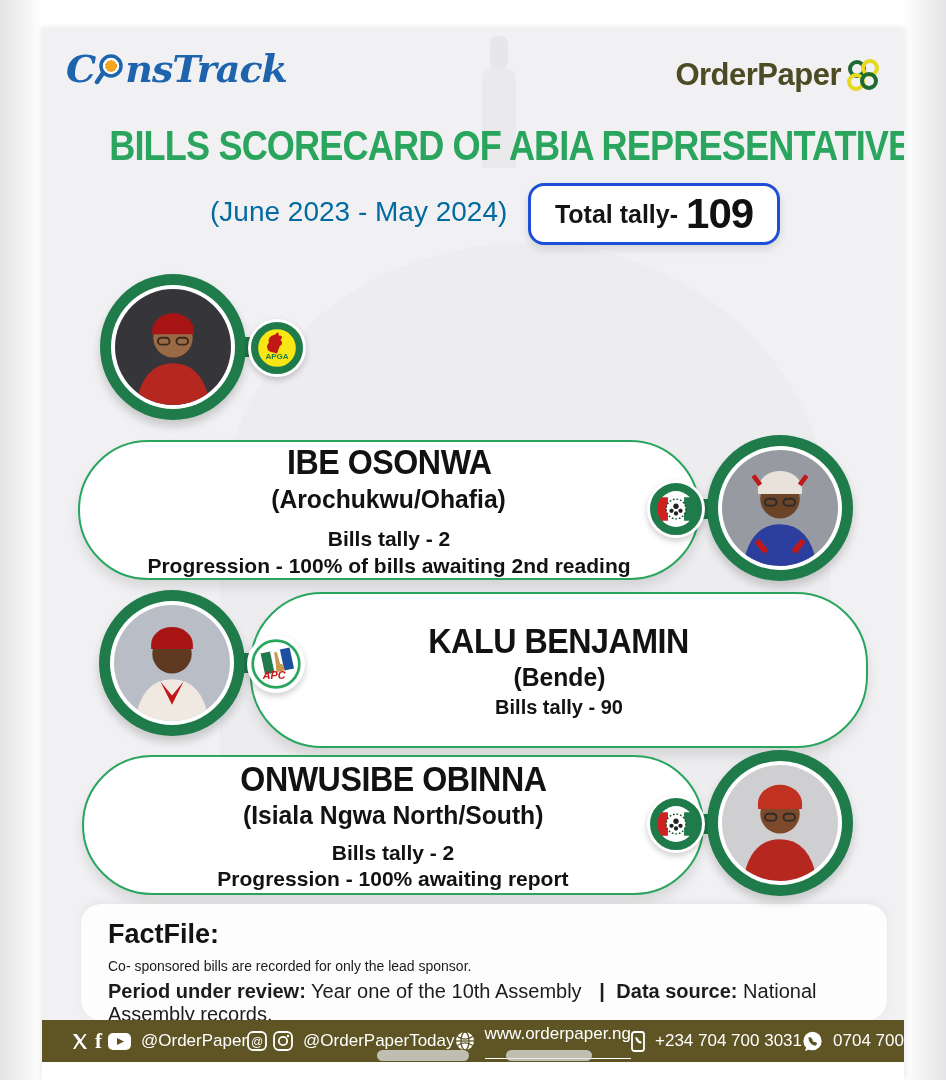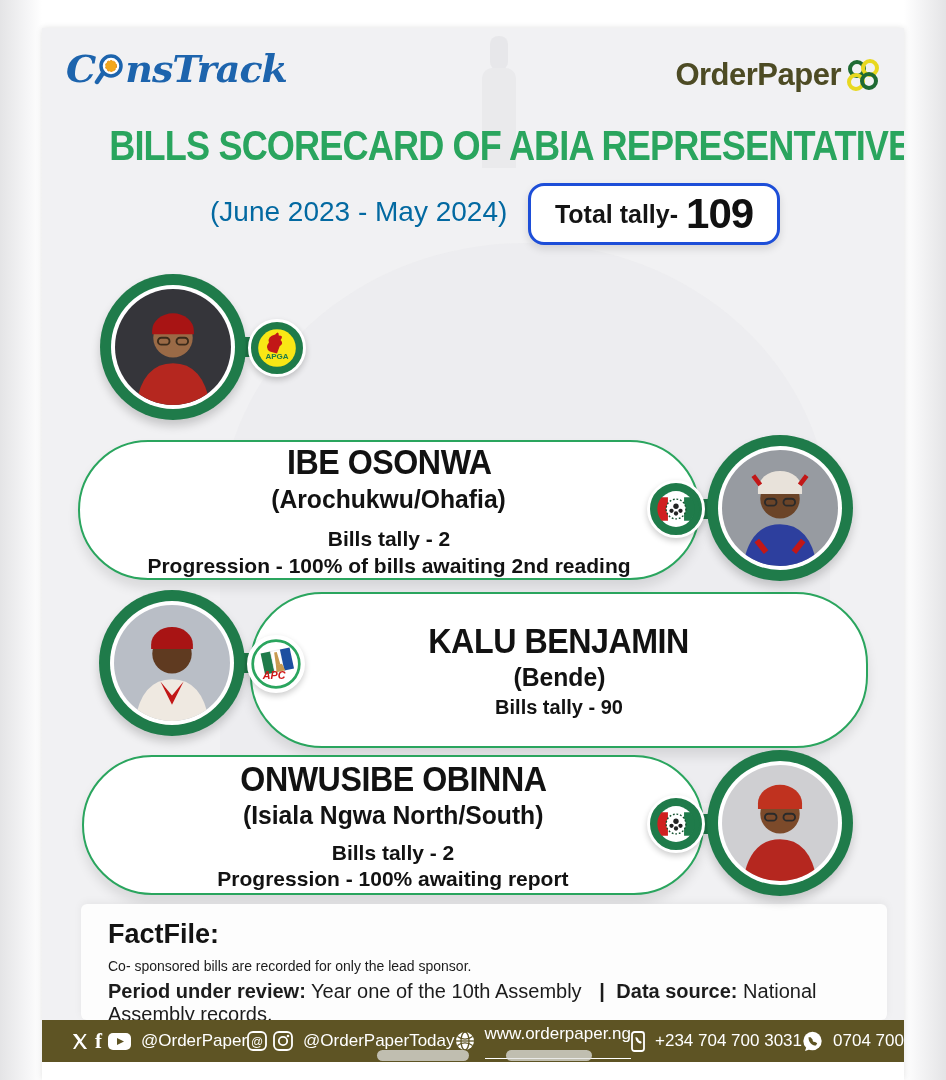--- a/index.html
+++ b/index.html
@@ -63,21 +63,21 @@
   .photo svg { display:block; width:100%; height:100%; }
 
   .connector { position:absolute; height:20px; background:#1f7b4a; z-index:2; }
 
   .badge { position:absolute; width:58px; height:58px; border-radius:50%;
     border:3px solid #fff; box-shadow:0 3px 6px rgba(0,0,0,.2); z-index:4; overflow:hidden;}
   .badge svg { display:block; width:100%; height:100%; }
 
   
   .factfile { position:absolute; left:39px; top:876px; width:806px; height:116px;
-    background:#fdfdfd; border-radius:6px; box-shadow:0 -2px 8px rgba(0,0,0,.05);
+    background:#fdfdfd; border-radius:20px; box-shadow:0 -2px 8px rgba(0,0,0,.05);
     padding:15px 24px 0 27px; z-index:2; }
   .ff-heading { font-size:27px; font-weight:700; color:#131313; margin-bottom:8px; }
   .ff-note { font-size:14px; color:#1c1c1c; margin-bottom:6px; }
   .ff-line { font-size:20px; color:#1c1c1c; }
   .ff-label { font-weight:700; }
   .ff-div { font-weight:700; margin:0 6px 0 12px; }
 
   
   .footer { position:absolute; left:0; top:992px; width:862px; height:42px; background:#5e5424;
     display:flex; align-items:center; justify-content:space-between; padding:0 28px; z-index:3;

